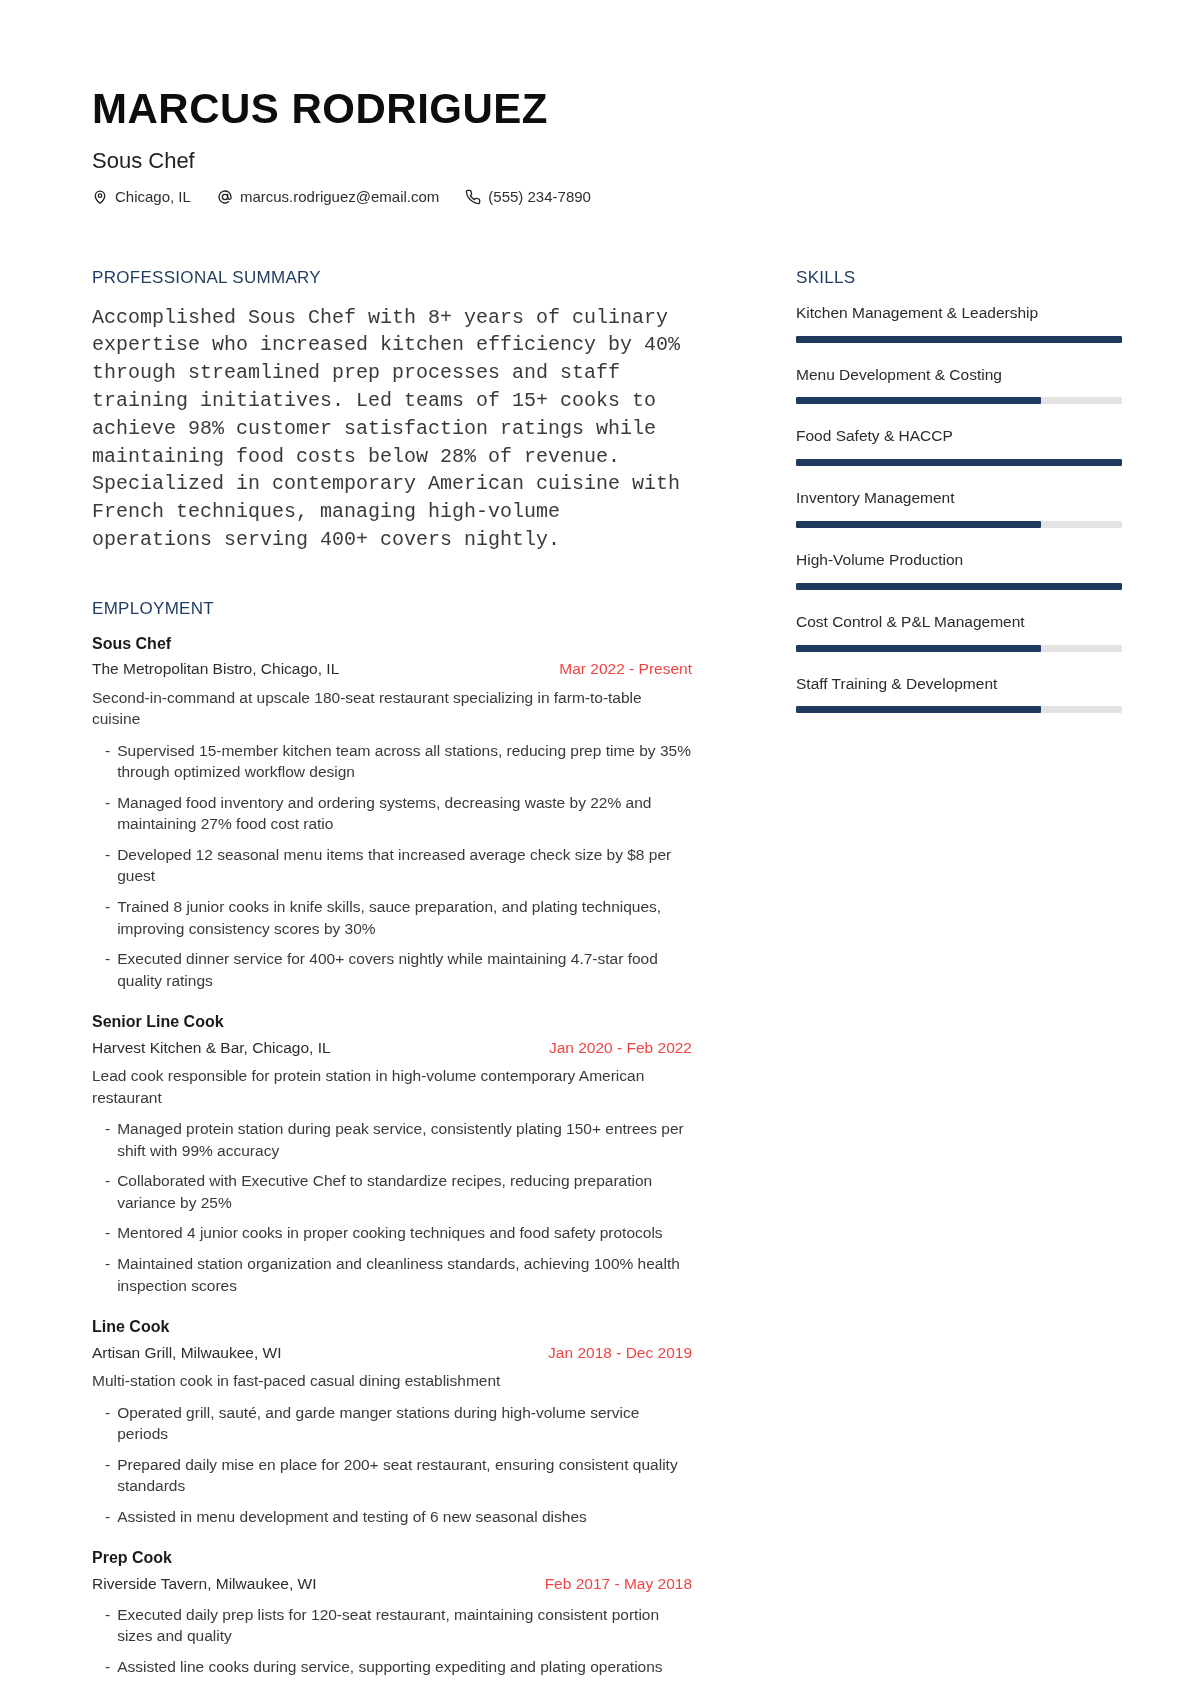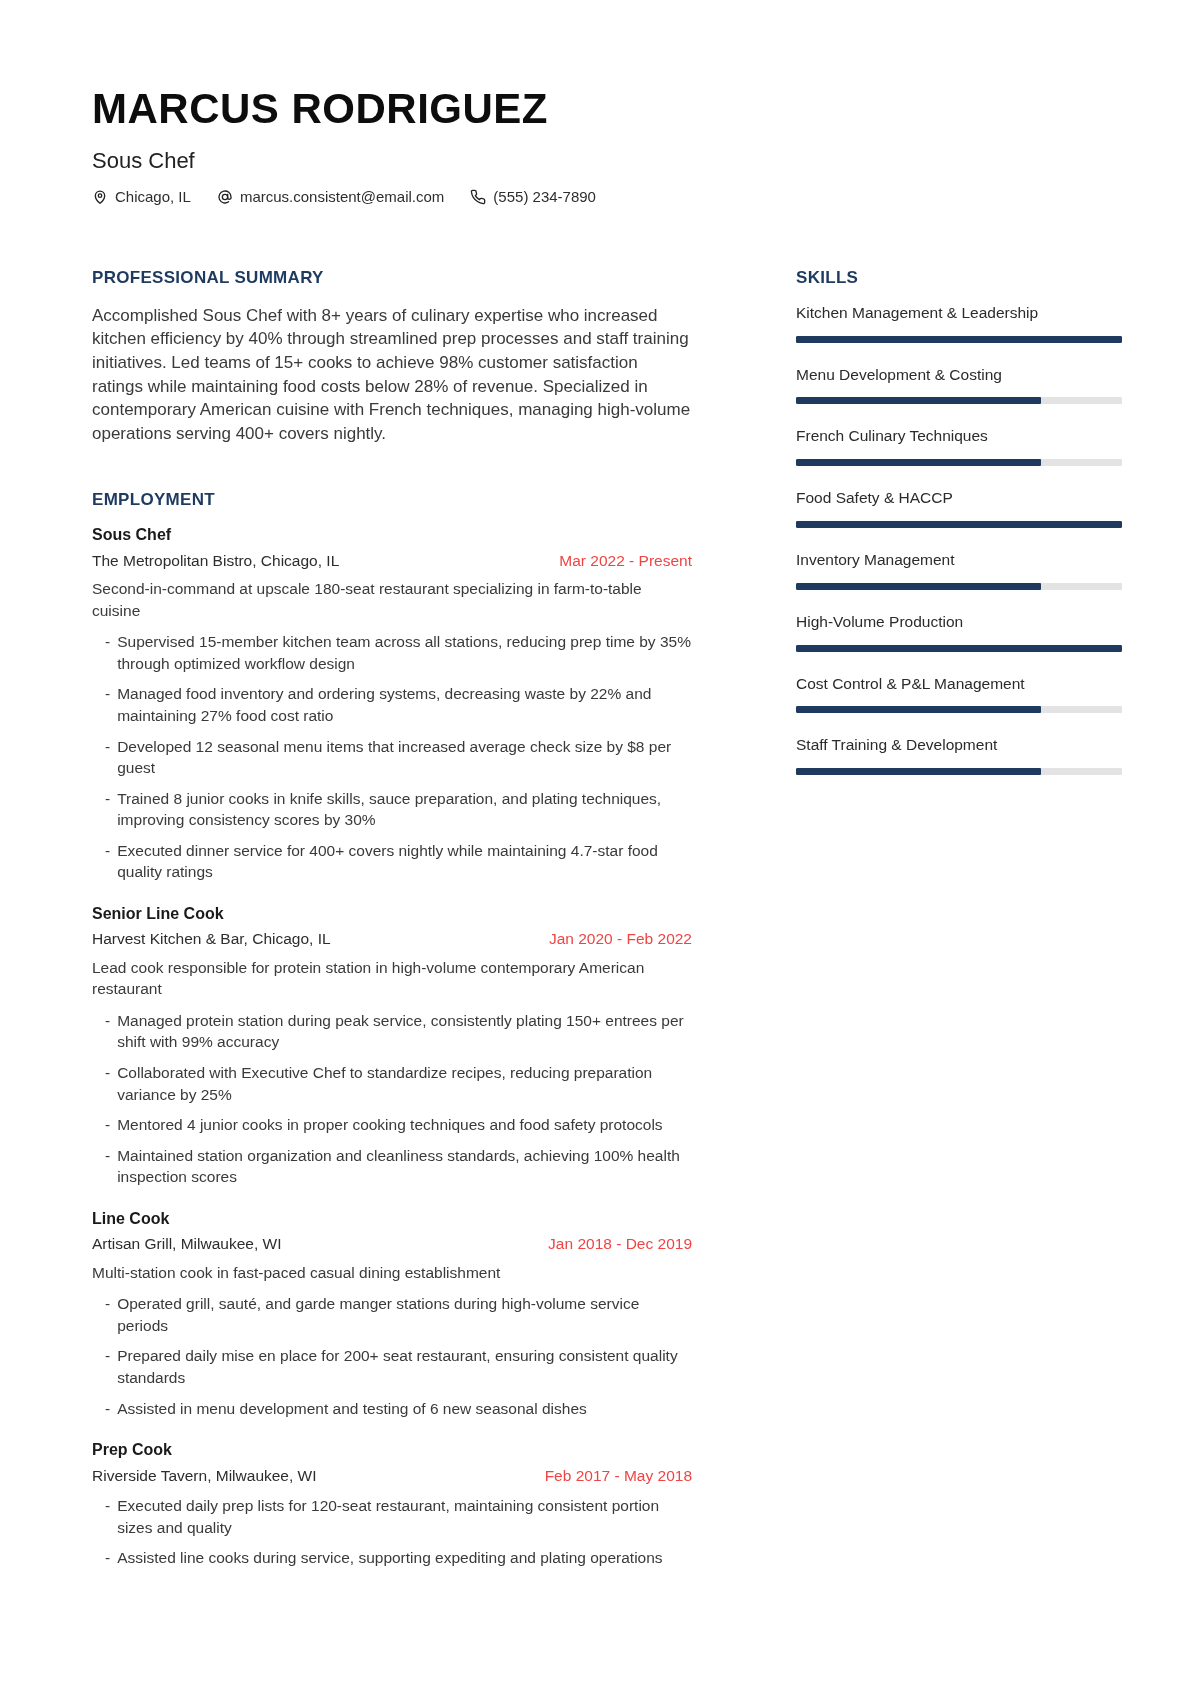--- a/index.html
+++ b/index.html
@@ -51,32 +51,33 @@
   .contact-item svg{width:16px;height:16px;stroke:#222;fill:none;stroke-width:2;stroke-linecap:round;stroke-linejoin:round;}
   
   .columns{
     display:grid;
     grid-template-columns:600px 326px;
     column-gap:104px;
     margin-top:64px;
   }
   .section-heading{
     font-size:17px;
-    font-weight:700;
+    font-weight:400;
     letter-spacing:.3px;
     color:var(--accent);
     margin:0 0 16px 0;
     line-height:1.1;
   }
   
   .summary-text{
-    font-size:17px;
+    font-size:20px;
     line-height:1.39;
     color:var(--text);
     margin:0;
+    font-family:Liberation Mono, monospace;
   }
   
   .employment-section{margin-top:46px;}
   .job{margin-top:22px;}
   .job:first-of-type{margin-top:0;}
   .job-title{
     font-size:16px;
     font-weight:700;
     color:var(--dark);
     margin:0 0 8px 0;
@@ -151,21 +152,21 @@
         </span>
         <span>Chicago, IL</span>
       </span>
       <span class="contact-item">
         <span style="display:inline-flex;">
           <svg viewBox="0 0 24 24">
               <circle cx="12" cy="12" r="4"></circle>
               <path d="M16 8v5a2.5 2.5 0 0 0 5 0v-1a9 9 0 1 0-3.6 7.2"></path>
             </svg>
         </span>
-        <span>marcus.consistent@email.com</span>
+        <span>marcus.rodriguez@email.com</span>
       </span>
       <span class="contact-item">
         <span style="display:inline-flex;">
           <svg viewBox="0 0 24 24">
               <path d="M22 16.9v3a2 2 0 0 1-2.2 2 19.8 19.8 0 0 1-8.6-3.1A19.5 19.5 0 0 1 5.2 13 19.8 19.8 0 0 1 2.1 4.2 2 2 0 0 1 4.1 2h3a2 2 0 0 1 2 1.7c.1 1 .4 2 .7 2.9a2 2 0 0 1-.5 2.1L8 10a16 16 0 0 0 6 6l1.3-1.3a2 2 0 0 1 2.1-.5c.9.3 1.9.6 2.9.7a2 2 0 0 1 1.7 2z"></path>
             </svg>
         </span>
         <span>(555) 234-7890</span>
       </span>
     </div>
@@ -294,26 +295,20 @@
     </div>
   </div>
 
   <div class="skill">
     <div class="skill-label">Menu Development &amp; Costing</div>
     <div class="skill-track">
       <div class="skill-fill" style="width: 75%;"></div>
     </div>
   </div>
 
-  <div class="skill">
-    <div class="skill-label">French Culinary Techniques</div>
-    <div class="skill-track">
-      <div class="skill-fill" style="width: 75%;"></div>
-    </div>
-  </div>
 
   <div class="skill">
     <div class="skill-label">Food Safety &amp; HACCP</div>
     <div class="skill-track">
       <div class="skill-fill" style="width: 100%;"></div>
     </div>
   </div>
 
   <div class="skill">
     <div class="skill-label">Inventory Management</div>

